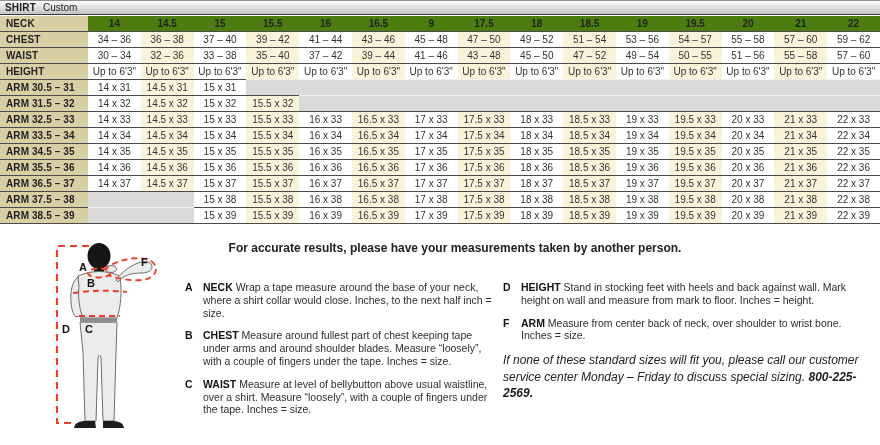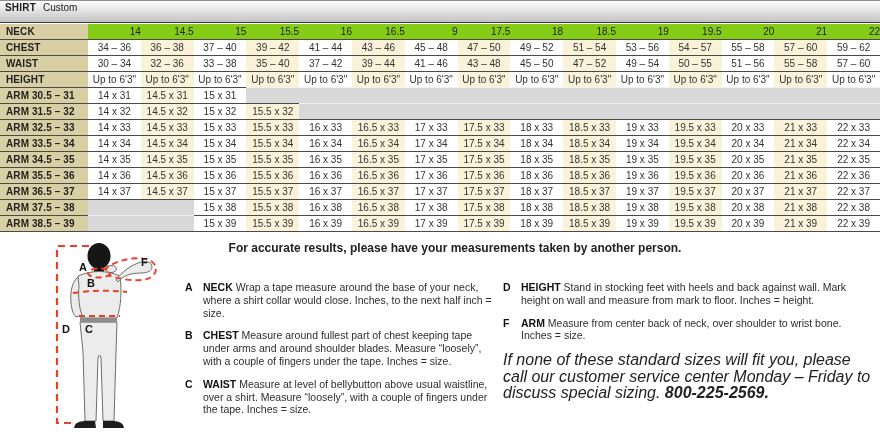--- a/index.html
+++ b/index.html
@@ -1,52 +1,52 @@
 <!DOCTYPE html>
 <html><head>
 <meta charset="utf-8">
 <style>
   html,body{margin:0;padding:0;background:#fff;}
   .page{position:relative;width:880px;height:445px;background:#fff;overflow:hidden;
         font-family:"Liberation Sans",sans-serif;-webkit-font-smoothing:antialiased;}
 
   
-  .titlebar{height:12px;padding:1px 0 8px 5px;background:linear-gradient(#fefefe,#c3c3c3);
+  .titlebar{height:12px;padding:1px 0 0 5px;background:linear-gradient(#fefefe,#c3c3c3);
             border-top:1px solid #8f8f8f;border-bottom:1px solid #3c3c3c;
             font-size:10px;color:#1d1d1d;line-height:12px;}
   .titlebar .t1{font-weight:bold;letter-spacing:.2px;}
   .titlebar .t2{margin-left:7px;}
 
   
   table.chart{border-collapse:collapse;table-layout:fixed;width:880px;margin-top:1px;
               border-bottom:1px solid #4a4a4a;}
   table.chart col.labcol{width:88px;}
   table.chart th,table.chart td{height:15px;padding:0;font-size:10px;font-weight:normal;
               color:#333;text-align:center;border-top:1px solid #4a4a4a;overflow:hidden;
               white-space:nowrap;}
-  table.chart thead th{border-top:none;background:#84cc16;font-weight:normal;color:#222;text-align:right;}
+  table.chart thead th{border-top:none;background:#4d7c0f;font-weight:bold;color:#222;}
   table.chart th.lab{background:#d9cfa4;text-align:left;padding-left:6px;font-weight:bold;
               color:#222;letter-spacing:.1px;}
   table.chart td.even{background:#fff;}
   table.chart td.odd{background:#faf3da;}
   table.chart td.empty{background:#d9d9d9;}
   table.chart td.empty.soft{border-top-color:#f2f2f2;}
 
   
   .notice{position:absolute;top:241px;left:15px;width:880px;text-align:center;
           font-size:12px;font-weight:bold;color:#222;line-height:15px;}
   .figure{position:absolute;left:0;top:240px;}
 
   .instr{position:absolute;top:281px;font-size:10.5px;color:#2e2e2e;line-height:12.8px;}
   .instr.left{left:185px;width:312px;}
   .instr.right{left:503px;width:372px;}
   .instr-item{display:flex;margin-bottom:10px;}
   .instr-item .letter{width:18px;flex:0 0 18px;font-weight:bold;color:#111;}
   .instr-item .term{font-weight:bold;color:#111;}
-  .special{margin-top:0;font-style:italic;font-size:16px;line-height:16.5px;color:#222;}
+  .special{margin-top:0;font-style:italic;font-size:12px;line-height:16.5px;color:#222;}
   .special b{font-weight:bold;}
 </style>
 </head>
 <body>
 
 <div class="page">
 
   <div class="titlebar">
     <span class="t1">SHIRT</span><span class="t2">Custom</span>
   </div>

